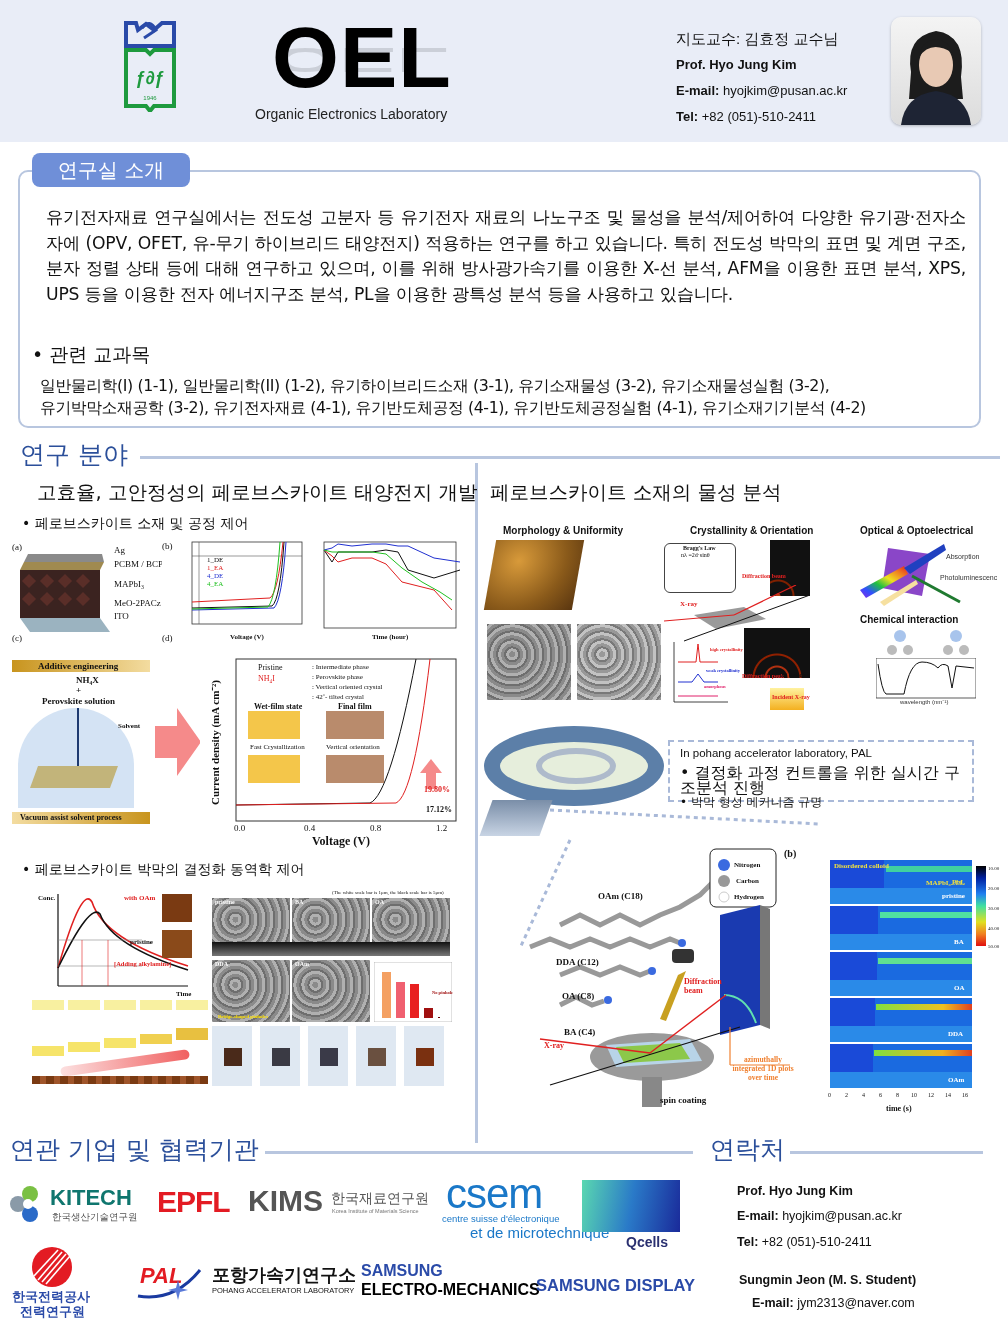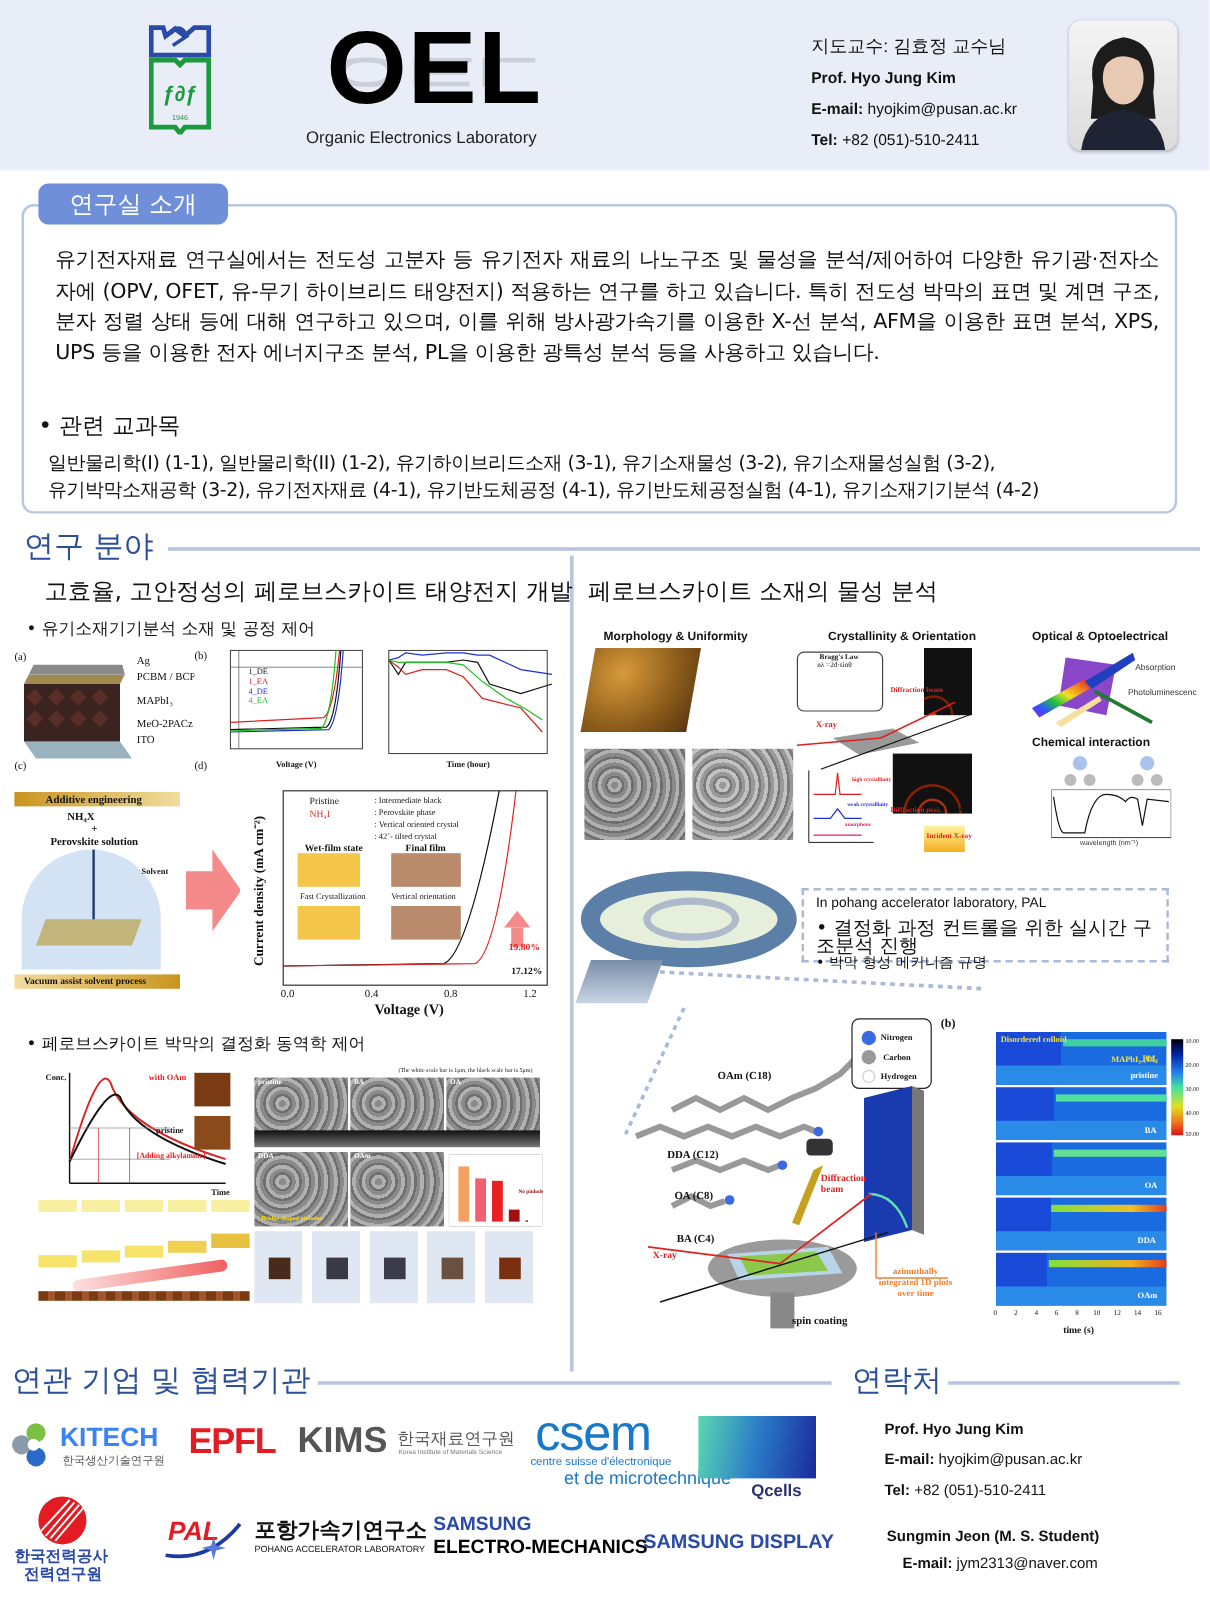--- a/index.html
+++ b/index.html
@@ -89,21 +89,21 @@
   <div>유기박막소재공학 (3-2), 유기전자재료 (4-1), 유기반도체공정 (4-1), 유기반도체공정실험 (4-1), 유기소재기기분석 (4-2)</div>
 </div>
 
 <div class="sec-head" style="left:20px; top:438px;text-align:center;">연구 분야</div>
 <div class="sec-line" style="left:140px; top:456px; width:860px;"></div>
 <div class="vdivider"></div>
 
 <div class="sub-head" style="left:12px; top:479px;margin-left:25px;">고효율, 고안정성의 페로브스카이트 태양전지 개발</div>
 <div class="sub-head" style="left:490px; top:479px;">페로브스카이트 소재의 물성 분석</div>
 
-<div class="bullet" style="left:22px; top:515px;">•  유기소재기기분석 소재 및 공정 제어</div>
+<div class="bullet" style="left:22px; top:515px;">•  페로브스카이트 소재 및 공정 제어</div>
 
 <div class="fig" style="left:10px; top:540px; width:150px; height:105px;">
   <span class="cap" style="left:2px; top:2px;">(a)</span>
   <svg width="150" height="105" viewBox="0 0 150 105" style="position:absolute;left:0;top:0;">
     <polygon points="10,78 90,78 100,92 20,92" fill="#9bb3c0"></polygon>
     <polygon points="10,30 90,30 90,78 10,78" fill="#3b2320"></polygon>
     <g fill="#5a2e28">
       <rect x="14" y="36" width="10" height="10" transform="rotate(45 19 41)"></rect>
         <rect x="32" y="36" width="10" height="10" transform="rotate(45 37 41)"></rect>
       <rect x="50" y="36" width="10" height="10" transform="rotate(45 55 41)"></rect>
@@ -151,21 +151,21 @@
     <polyline points="12,10 20,8 26,4 40,6 60,4 74,4 86,6 96,6 122,18 148,22" fill="none" stroke="#2030d0" stroke-width="1"></polyline>
     <polyline points="12,10 20,12 26,12 60,12 74,14 90,28 110,42 128,52 140,60" fill="none" stroke="#20c020" stroke-width="1"></polyline>
   </svg>
   <span class="cap capb" style="left:60px; top:93px; font-size:7px;">Time (hour)</span>
 </div>
 
 <div class="fig" style="left:12px; top:660px; width:138px; height:165px; background:#fff;">
   <div style="position:absolute; left:0; top:0; width:138px; height:12px; background:linear-gradient(90deg,#c8941e,#f3dca0);"></div>
   <span class="cap capb" style="left:26px; top:1px; font-size:9px;">Additive engineering</span>
   <div style="position:absolute; left:6px; top:48px; width:116px; height:100px; background:#d4e3f4; border-radius:60px 60px 0 0;"></div>
-  <span class="cap capb" style="left:44px; top:15px;">NH₄X</span>
+  <span class="cap capb" style="left:64px; top:15px;">NH₄X</span>
   <span class="cap capb" style="left:64px; top:25px;">+</span>
   <span class="cap capb" style="left:30px; top:36px;">Perovskite solution</span>
   <div style="position:absolute; left:65px; top:48px; width:2px; height:62px; background:#1e3a70;"></div>
   <div style="position:absolute; left:22px; top:106px; width:80px; height:22px; background:#c2b47a; transform:skewX(-20deg);"></div>
   <span class="cap capb" style="left:106px; top:62px; font-size:7px;">Solvent</span>
   <div style="position:absolute; left:0; top:152px; width:138px; height:12px; background:linear-gradient(90deg,#f3dca0,#c8941e);"></div>
   <span class="cap capb" style="left:8px; top:153px; font-size:8px;">Vacuum assist solvent process</span>
 </div>
 
 <svg style="position:absolute; left:155px; top:708px;" width="46" height="68" viewBox="0 0 46 68">
@@ -179,21 +179,21 @@
     <path d="M36 150 L196 148 Q214 140 230 4" fill="none" stroke="#e02020" stroke-width="1"></path>
     <rect x="48" y="56" width="52" height="28" fill="#f4c64a"></rect>
     <rect x="48" y="100" width="52" height="28" fill="#f4c64a"></rect>
     <rect x="126" y="56" width="58" height="28" fill="#b98b6c"></rect>
     <rect x="126" y="100" width="58" height="28" fill="#b98b6c"></rect>
     <rect x="226" y="118" width="10" height="16" fill="#f58a8a"></rect>
     <polygon points="220,118 231,104 242,118" fill="#f58a8a"></polygon>
   </svg>
   <span class="cap" style="left:58px; top:8px; font-size:8px;">Pristine</span>
   <span class="cap" style="left:58px; top:19px; font-size:8px; color:#e02020;">NH₄I</span>
-  <span class="cap" style="left:112px; top:8px; font-size:7px;">: Intermediate black</span>
+  <span class="cap" style="left:112px; top:8px; font-size:7px;">: Intermediate phase</span>
   <span class="cap" style="left:112px; top:18px; font-size:7px;">: Perovskite phase</span>
   <span class="cap" style="left:112px; top:28px; font-size:7px;">: Vertical oriented crystal</span>
   <span class="cap" style="left:112px; top:38px; font-size:7px;">: 42˚- tilted crystal</span>
   <span class="cap capb" style="left:54px; top:47px; font-size:8px;">Wet-film state</span>
   <span class="cap capb" style="left:138px; top:47px; font-size:8px;">Final film</span>
   <span class="cap" style="left:50px; top:88px; font-size:7px;">Fast Crystallization</span>
   <span class="cap" style="left:126px; top:88px; font-size:7px;">Vertical orientation</span>
   <span class="cap capb" style="left:224px; top:130px; font-size:8px; color:#e02020;">19.80%</span>
   <span class="cap capb" style="left:226px; top:150px; font-size:8px;">17.12%</span>
   <span class="cap" style="left:34px; top:168px;">0.0</span>
@@ -445,21 +445,21 @@
 
 <div class="sec-head" style="left:10px; top:1133px;">연관 기업 및 협력기관</div>
 <div class="sec-line" style="left:265px; top:1151px; width:428px;"></div>
 
 <svg class="logo" style="left:6px; top:1184px;" width="40" height="40" viewBox="0 0 40 40">
   <circle cx="12" cy="20" r="8" fill="#8a9aa8"></circle>
     <circle cx="24" cy="10" r="8" fill="#7ac043"></circle>
     <circle cx="24" cy="30" r="8" fill="#2a6ac8"></circle>
   <circle cx="22" cy="20" r="5" fill="#fff"></circle>
 </svg>
-<div class="logo" style="left:50px; top:1185px; font-size:22px; font-weight:bold; color:#3b82f6;">KITECH</div>
+<div class="logo" style="left:50px; top:1185px; font-size:22px; font-weight:bold; color:#0f766e;">KITECH</div>
 <div class="logo" style="left:52px; top:1211px; font-size:9.5px; color:#555; font-family:'DejaVu Sans',sans-serif;">한국생산기술연구원</div>
 <div class="logo" style="left:157px; top:1185px; font-size:30px; font-weight:bold; color:#e31b23; letter-spacing:-1px;">EPFL</div>
 <div class="logo" style="left:248px; top:1184px; font-size:30px; font-weight:bold; color:#555;">KIMS</div>
 <div class="logo" style="left:331px; top:1190px; font-size:14px; color:#555; font-family:'DejaVu Sans',sans-serif;">한국재료연구원</div>
 <div class="logo" style="left:332px; top:1208px; font-size:5.5px; color:#777;">Korea Institute of Materials Science</div>
 <div class="logo" style="left:446px; top:1170px; font-size:42px; color:#1a78c8; letter-spacing:-1px;">csem</div>
 <div class="logo" style="left:442px; top:1213px; font-size:9.5px; color:#1a78c8;">centre suisse d'électronique</div>
 <div class="logo" style="left:470px; top:1224px; font-size:15px; color:#1a78c8;">et de microtechnique</div>
 <div style="position:absolute; left:582px; top:1180px; width:98px; height:52px; background:linear-gradient(100deg,#5ad8b0,#2a7ac8 50%,#1a2a9a);"></div>
 <div class="logo" style="left:626px; top:1234px; font-size:14px; font-weight:bold; color:#2a3070;">Qcells</div>

